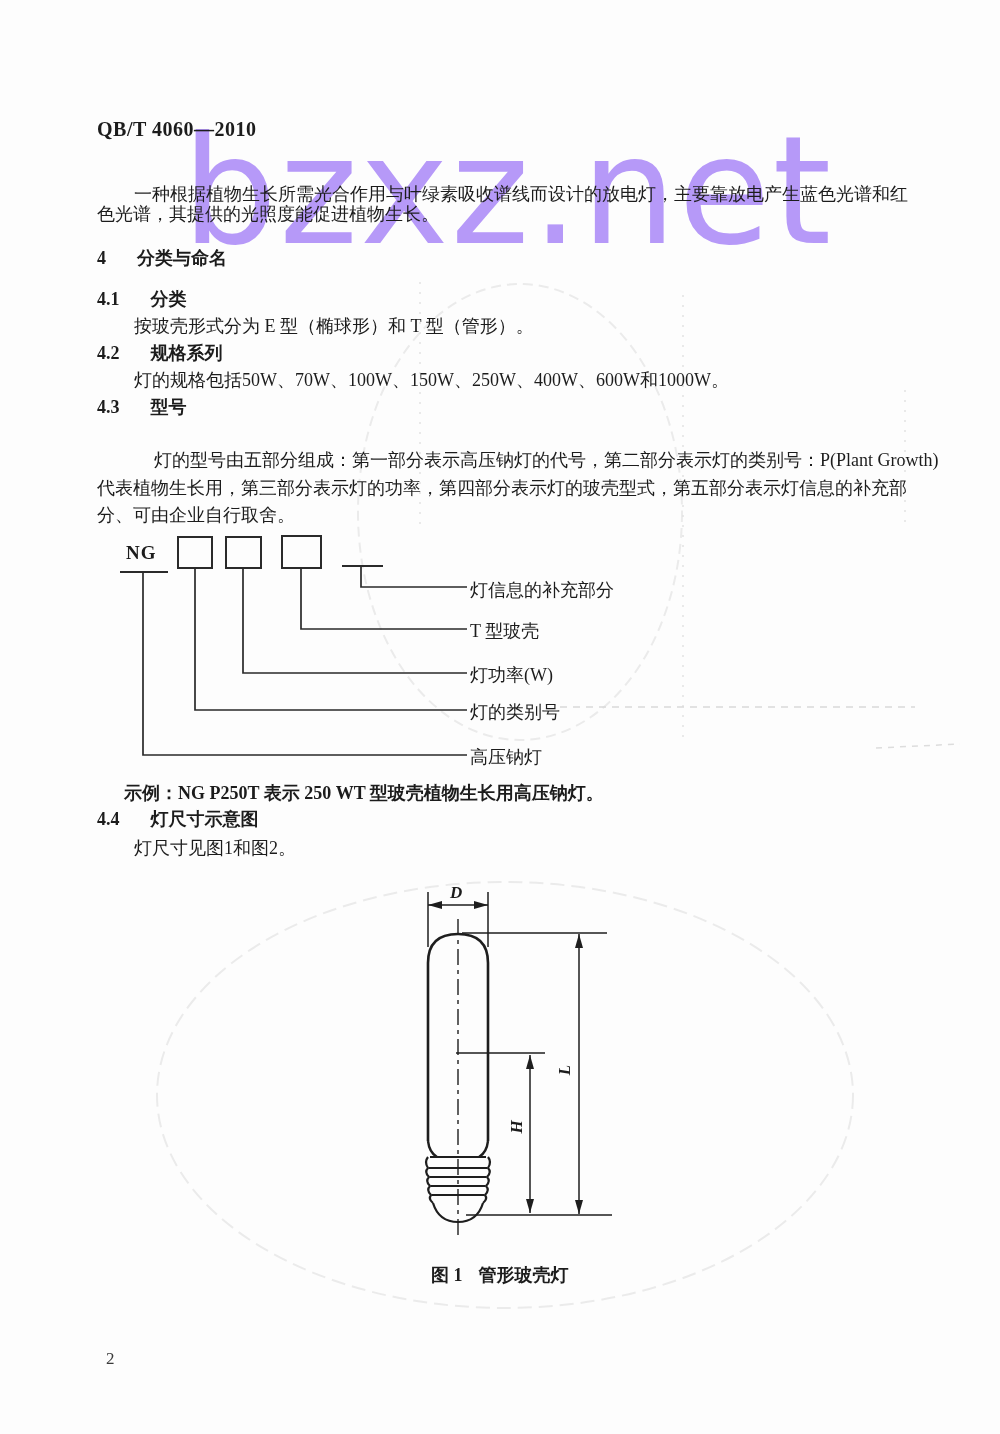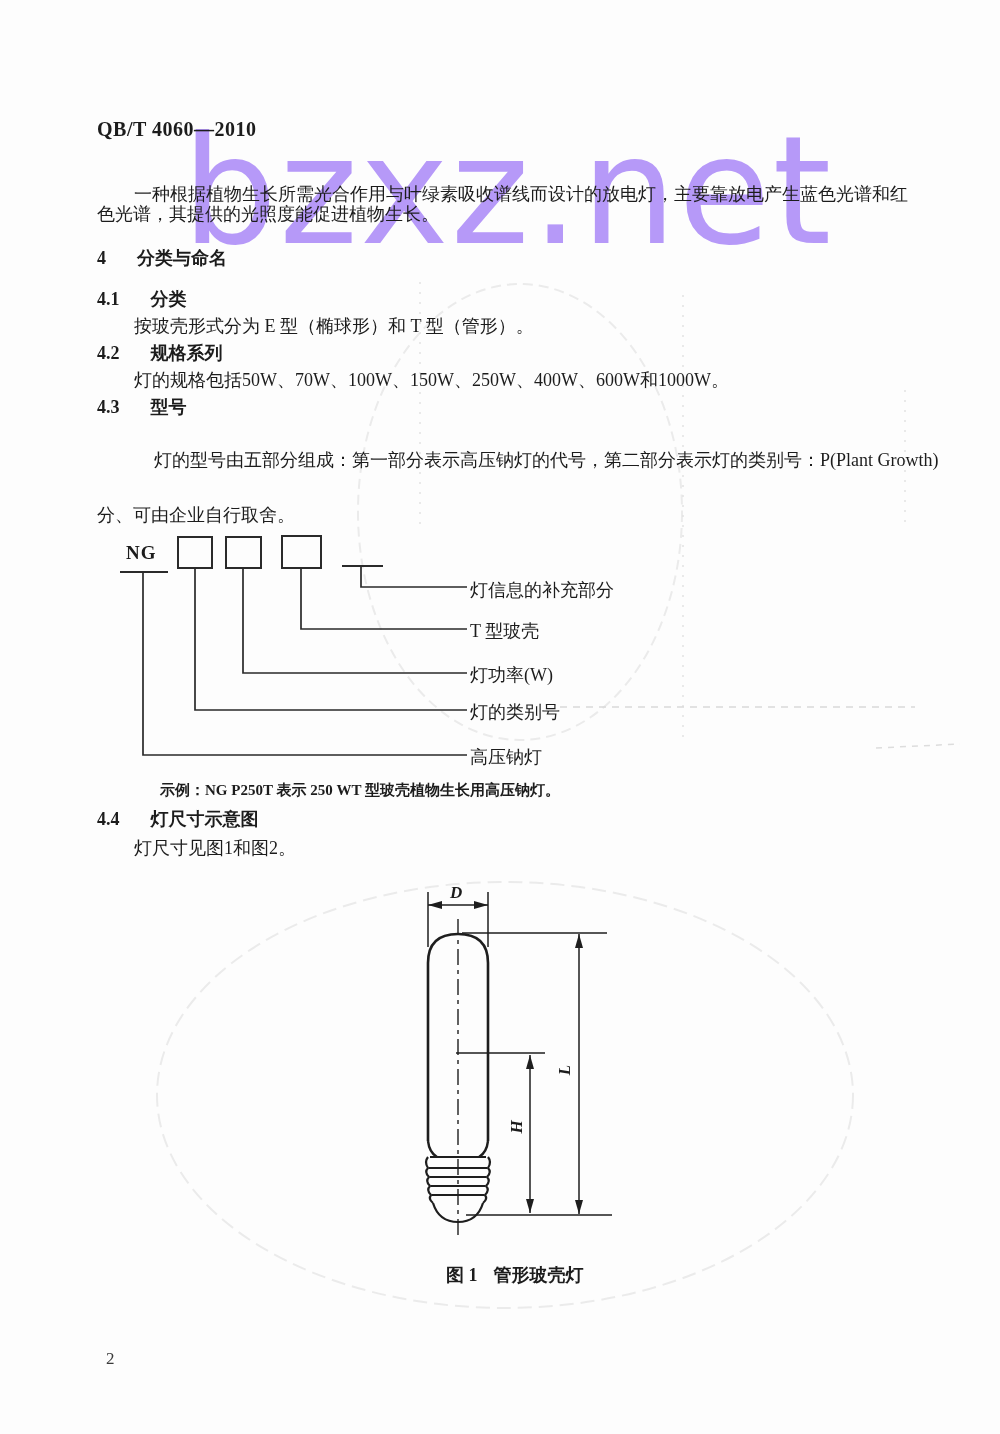--- a/index.html
+++ b/index.html
@@ -21,21 +21,21 @@
     font-size:150px;
     line-height:1;
     color:#8b5cf6;
     opacity:.62;
     letter-spacing:2px;
   }
   .docnum{font-weight:bold;font-size:20px;letter-spacing:.5px;}
   .body-text{font-size:18px;}
   .heading{font-weight:bold;font-size:18px;}
   .heading .ht{margin-left:31px;}
-  .example{font-weight:bold;font-size:15px;margin-left:36px;}
+  .example{font-weight:bold;font-size:18px;}
   .diagram-label{font-size:18px;text-align:right;}
   .ng-prefix{font-weight:bold;font-size:19px;letter-spacing:1px;}
   .dim-label{font-style:italic;font-weight:bold;font-size:17px;}
   .rot{transform:rotate(-90deg);transform-origin:center center;}
   .fig-caption{font-weight:bold;font-size:18px;}
   .fig-caption .ct{margin-left:16px;}
   .pagenum{font-size:17px;color:#3a3a3a;}
   svg.overlay{position:absolute;left:0;top:0;z-index:1;}
 </style>
 </head>
@@ -135,39 +135,40 @@
 
   <div class="abs z2 heading" style="left:97px;top:341px;">
     <span>4.2</span><span class="ht">规格系列</span>
   </div>
   <div class="abs z2 body-text" style="left:134px;top:368px;">灯的规格包括50W、70W、100W、150W、250W、400W、600W和1000W。</div>
 
   <div class="abs z2 heading" style="left:97px;top:395px;">
     <span>4.3</span><span class="ht">型号</span>
   </div>
   <div class="abs z2 body-text" style="left:134px;top:448px;margin-left:20px;">灯的型号由五部分组成：第一部分表示高压钠灯的代号，第二部分表示灯的类别号：P(Plant Growth)</div>
+  <div class="abs z2 body-text" style="left:97px;top:476px;">代表植物生长用，第三部分表示灯的功率，第四部分表示灯的玻壳型式，第五部分表示灯信息的补充部</div>
   <div class="abs z2 body-text" style="left:97px;top:503px;">分、可由企业自行取舍。</div>
 
   <div class="abs z2 ng-prefix" style="left:126px;top:542px;">NG</div>
   <div class="abs z2 diagram-label" style="left:470px;top:578px;">灯信息的补充部分</div>
   <div class="abs z2 diagram-label" style="left:470px;top:619px;">T 型玻壳</div>
   <div class="abs z2 diagram-label" style="left:470px;top:663px;">灯功率(W)</div>
   <div class="abs z2 diagram-label" style="left:470px;top:700px;">灯的类别号</div>
   <div class="abs z2 diagram-label" style="left:470px;top:745px;">高压钠灯</div>
 
   <div class="abs z2 example" style="left:124px;top:781px;">示例：NG P250T 表示 250 WT 型玻壳植物生长用高压钠灯。</div>
 
   <div class="abs z2 heading" style="left:97px;top:807px;">
     <span>4.4</span><span class="ht">灯尺寸示意图</span>
   </div>
   <div class="abs z2 body-text" style="left:134px;top:836px;">灯尺寸见图1和图2。</div>
 
   <div class="abs z2 dim-label" style="left:450px;top:883px;">D</div>
   <div class="abs z2 dim-label rot" style="left:510px;top:1117px;">H</div>
   <div class="abs z2 dim-label rot" style="left:560px;top:1060px;">L</div>
 
-  <div class="abs z2 fig-caption" style="left:446px;top:1263px;">
+  <div class="abs z2 fig-caption" style="left:431px;top:1263px;">
     <span>图 1</span><span class="ct">管形玻壳灯</span>
   </div>
 
   <div class="abs z2 pagenum" style="left:106px;top:1349px;">2</div>
 
 </div>
 
 </body></html>

